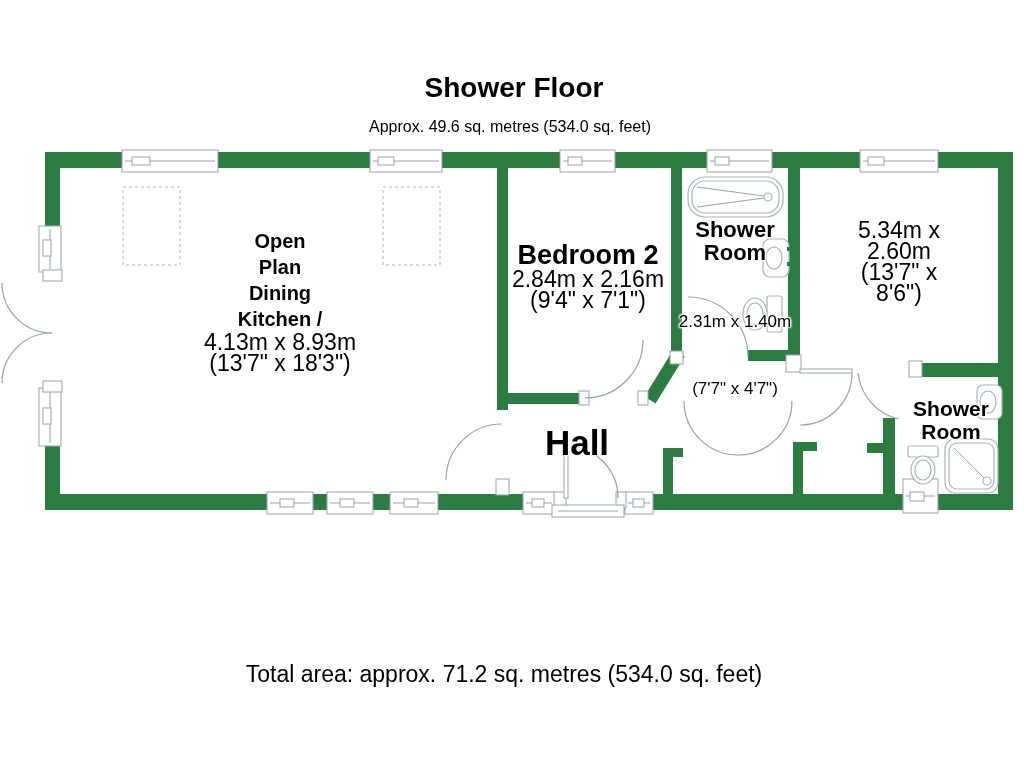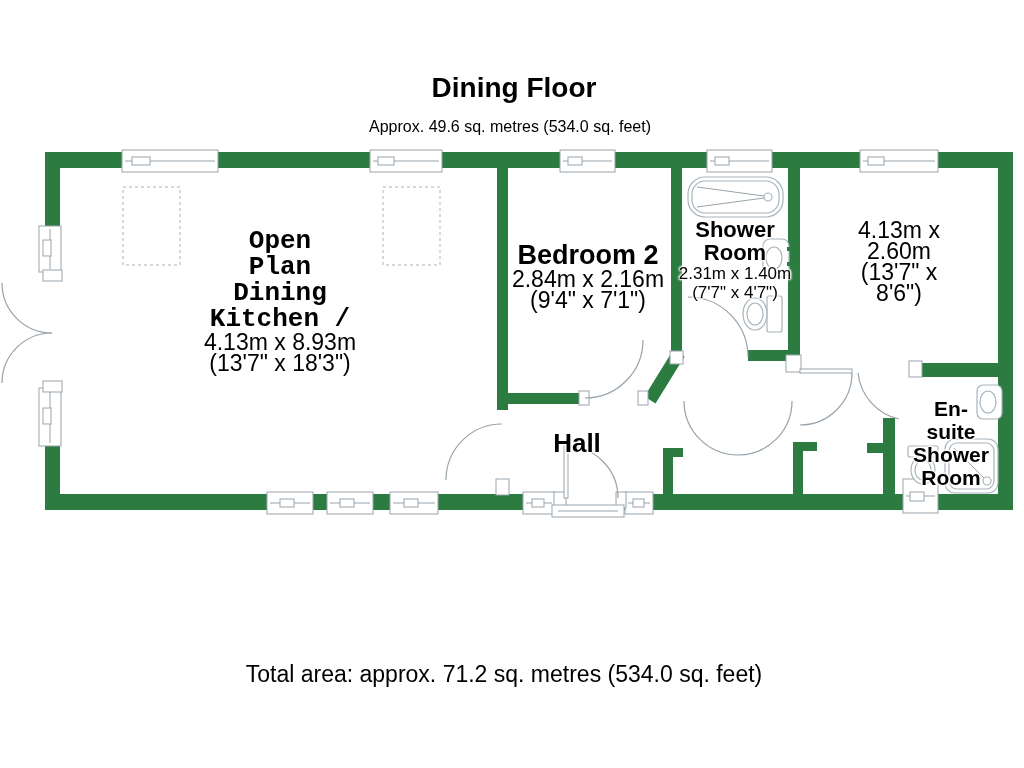--- a/index.html
+++ b/index.html
@@ -8,41 +8,41 @@
     font-family:"Liberation Sans","DejaVu Sans",sans-serif;color:#000;
   }
   .abs{position:absolute;}
   .ctr{transform:translateX(-50%);text-align:center;white-space:nowrap;}
   .halo{text-shadow:0 0 2px #fff,0 0 2px #fff,1px 1px 2px #fff,-1px -1px 2px #fff,1px -1px 2px #fff,-1px 1px 2px #fff;}
   .page-title{top:72px;left:514px;font-size:28px;font-weight:bold;}
   .page-subtitle{top:105px;left:510px;font-size:16px;margin-top:13px;}
   .footer-total{top:661px;left:504px;font-size:23px;}
   .room-label{position:absolute;transform:translateX(-50%);text-align:center;z-index:5;}
   .rl-name{font-weight:bold;}
-  .lbl-lounge .rl-name{font-size:26px;line-height:26px;font-family:Liberation Mono, monospace;}
+  .lbl-lounge .rl-name{font-size:20px;line-height:26px;}
   .lbl-bedroom2 .rl-name{font-size:27px;line-height:27px;}
   .lbl-master .rl-name{font-size:27px;line-height:27px;}
   .lbl-shower .rl-name{font-size:22px;line-height:23px;}
   .lbl-ensuite .rl-name{font-size:21px;line-height:23px;}
-  .lbl-hall .rl-name{font-size:26px;line-height:26px;}
+  .lbl-hall .rl-name{font-size:35px;line-height:26px;}
   .rl-dim{font-size:23px;line-height:21px;}
-  .lbl-shower .rl-dim{font-size:17px;line-height:19px;}
+  .lbl-shower .rl-dim{font-size:17px;line-height:19px;margin-top:48px;}
   svg .wall{fill:var(--wall-green,#2c7c42);}
   svg .wline{stroke:var(--wall-green,#2c7c42);}
   svg .frame{fill:#fff;stroke:var(--line-gray,#97a3ab);stroke-width:1;}
   svg .thin{stroke:var(--line-gray,#97a3ab);stroke-width:1;fill:none;}
   svg .arc{stroke:var(--line-gray,#97a3ab);stroke-width:1.2;fill:none;}
   svg .fix{fill:#fff;stroke:var(--fixture-gray,#a9b4bb);stroke-width:1.2;}
   svg .dash{fill:none;stroke:var(--fixture-gray,#b4b4c4);stroke-width:1;stroke-dasharray:3 3;}
   svg .gap{fill:#fff;}
 </style>
 </head>
 <body>
 
-<div class="abs ctr page-title">Dining Floor</div>
+<div class="abs ctr page-title">Shower Floor</div>
 <div class="abs ctr page-subtitle">Approx. 49.6 sq. metres (534.0 sq. feet)</div>
 
 <svg class="abs" style="left:0;top:0;" width="1024" height="768" viewBox="0 0 1024 768">
 
   <g>
     <rect class="wall" x="45" y="152" width="968" height="16"></rect>
     <rect class="wall" x="45" y="494" width="968" height="16"></rect>
     <rect class="wall" x="45" y="152" width="15" height="358"></rect>
     <rect class="wall" x="998" y="152" width="15" height="358"></rect>
   </g>
@@ -244,31 +244,30 @@
     <div>Shower</div>
     <div>Room</div>
   </div>
   <div class="rl-dim">2.31m x 1.40m</div>
   <div class="rl-dim">(7'7" x 4'7")</div>
 </div>
 
 <div class="room-label halo lbl-master" style="left:899px;top:220px;">
   <div class="rl-name">
   </div>
-  <div class="rl-dim">4.13m x 2.60m</div>
+  <div class="rl-dim">5.34m x 2.60m</div>
   <div class="rl-dim">(13'7" x 8'6")</div>
 </div>
 
 <div class="room-label halo lbl-hall" style="left:577px;top:430px;">
   <div class="rl-name">
     <div>Hall</div>
   </div>
 </div>
 
 <div class="room-label halo lbl-ensuite" style="left:951px;top:397px;">
   <div class="rl-name">
-    <div>En-suite</div>
     <div>Shower</div>
     <div>Room</div>
   </div>
 </div>
 
 <div class="abs ctr footer-total">Total area: approx. 71.2 sq. metres (534.0 sq. feet)</div>
 
 </body></html>

